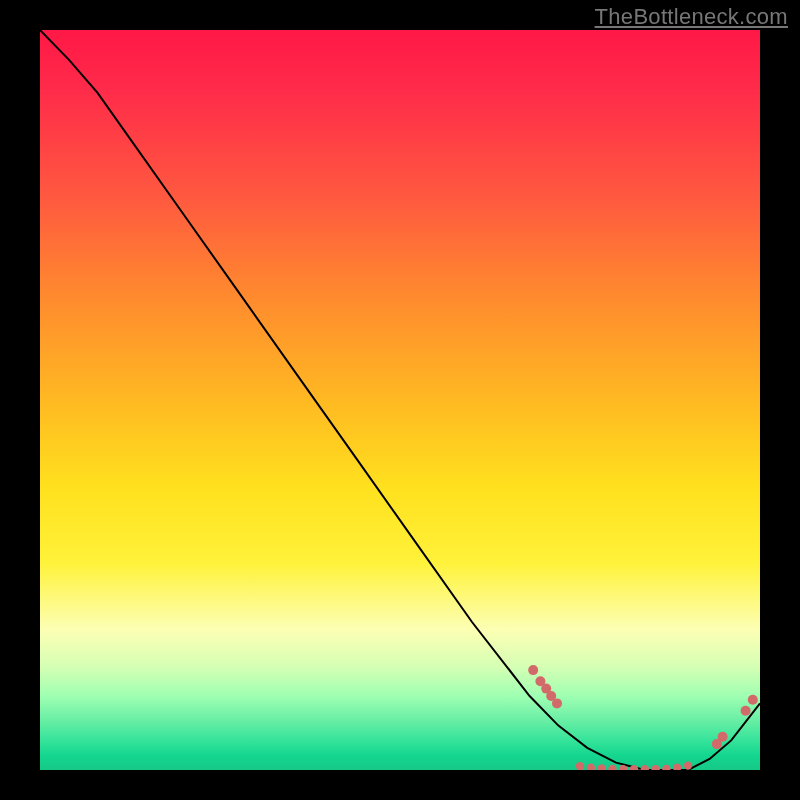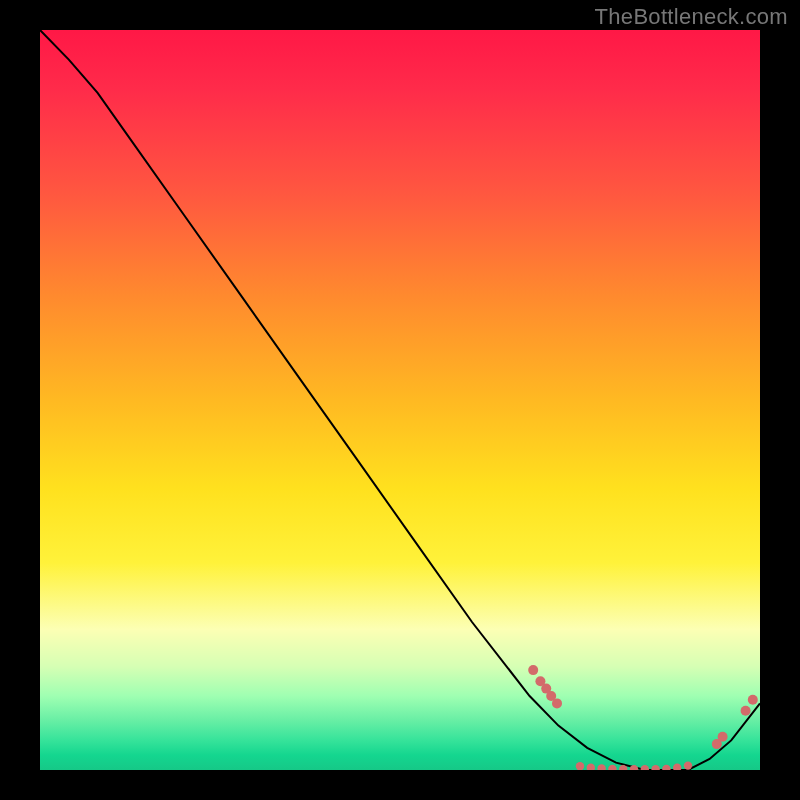--- a/index.html
+++ b/index.html
@@ -19,20 +19,21 @@
   }
   .watermark {
     position: absolute;
     top: 4px;
     right: 12px;
     color: #777;
     font-size: 22px;
     font-weight: 500;
     letter-spacing: 0.3px;
     z-index: 10;
+    text-decoration: underline;
   }
   .plot-area {
     position: absolute;
     left: 40px;
     top: 30px;
     width: 720px;
     height: 740px;
     
     background: linear-gradient(
       to bottom,

